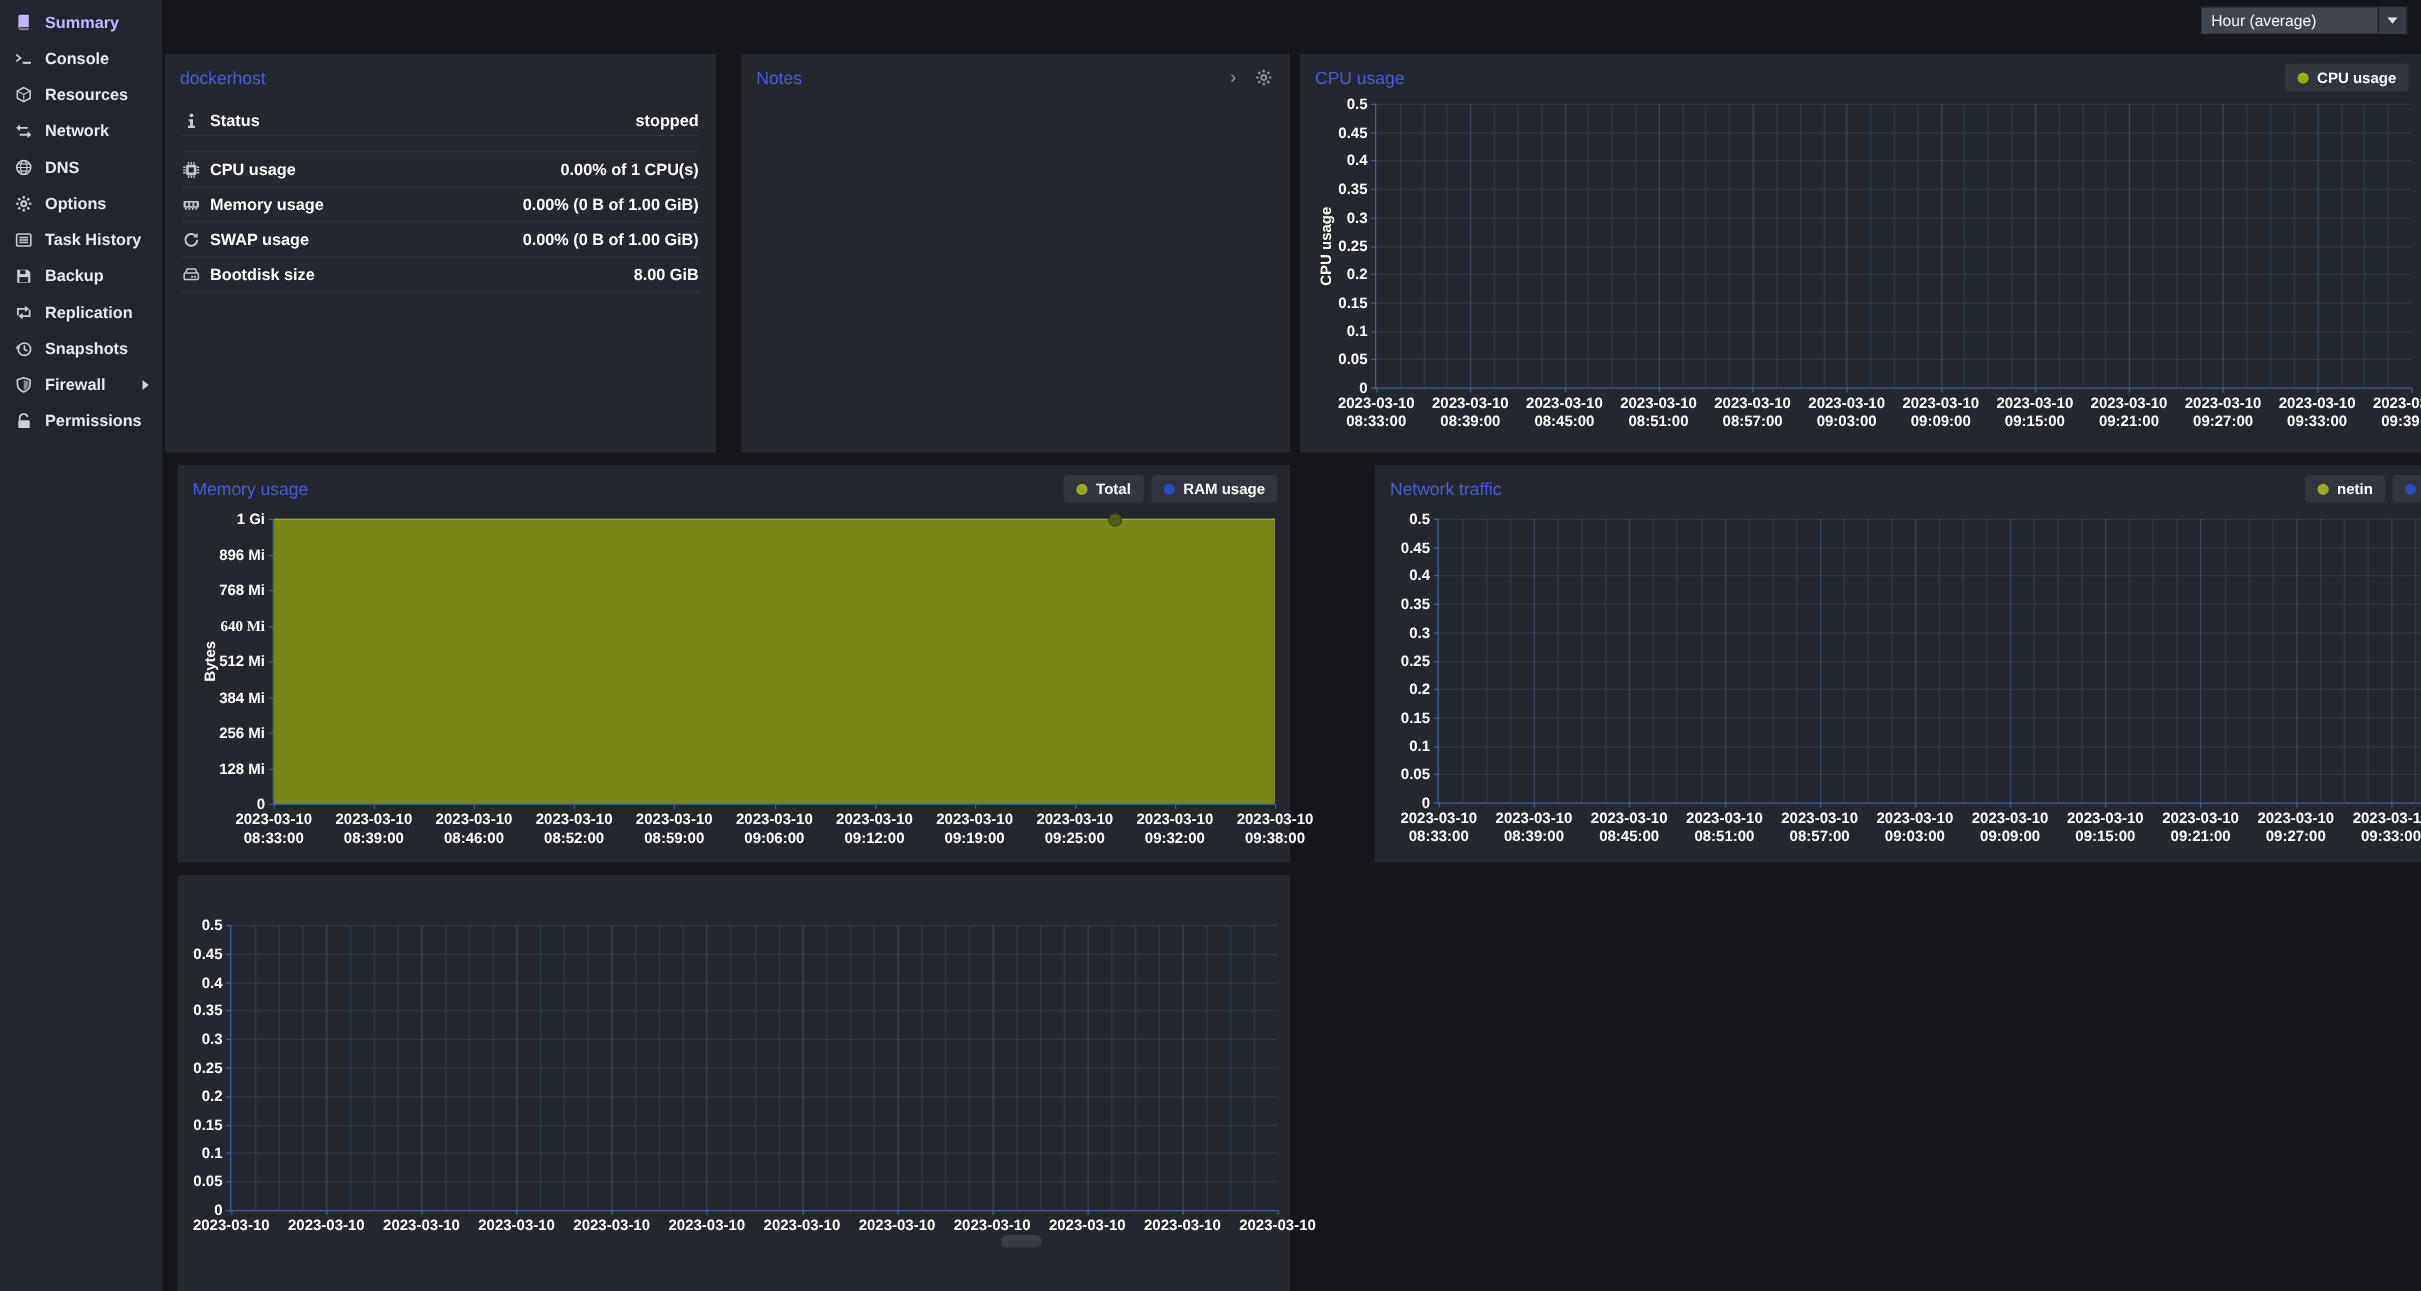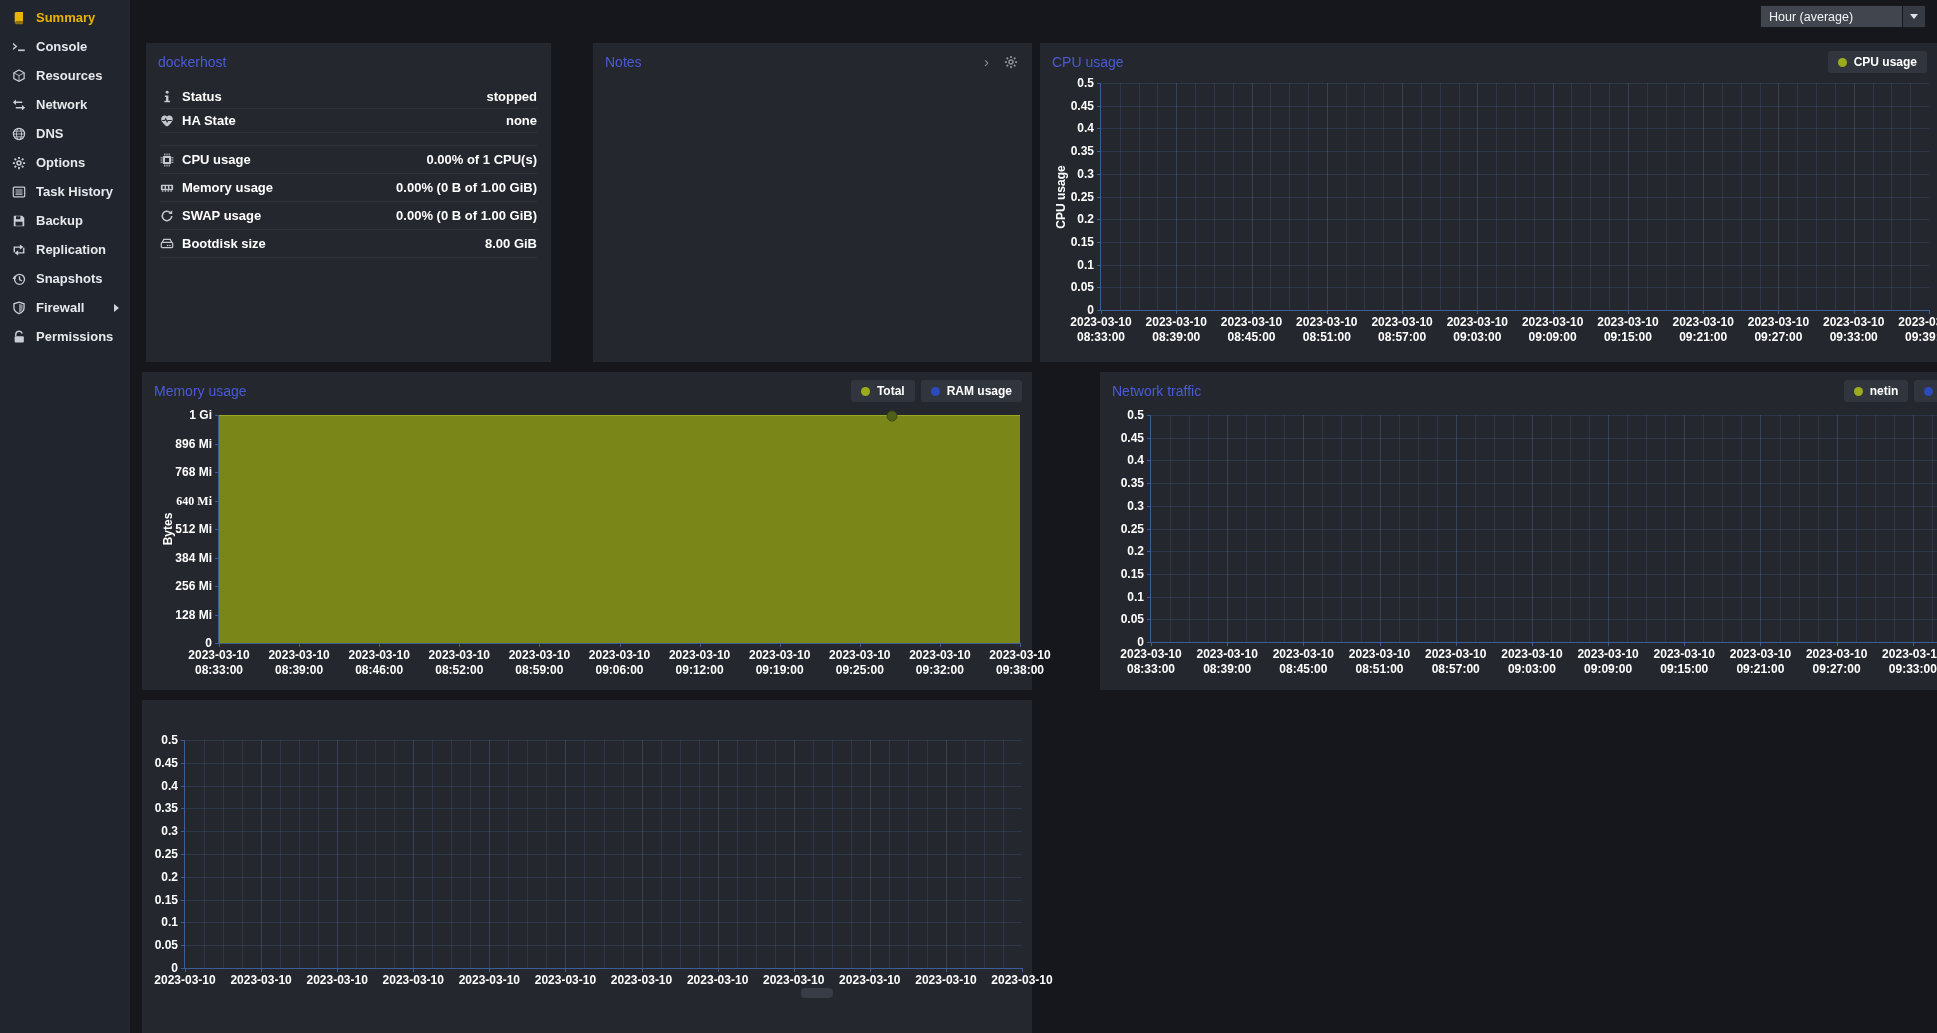--- a/index.html
+++ b/index.html
@@ -3,34 +3,34 @@
 <meta charset="utf-8">
 <style>
   html,body{margin:0;padding:0}
   body{width:1937px;height:1033px;overflow:hidden;background:#15171c;color:#fff;
        font-family:"Liberation Sans",sans-serif;position:relative}
   
   .sidebar{position:absolute;left:0;top:0;bottom:0;width:130px;background:#21252d;padding-top:3px;box-sizing:border-box}
   .sb-item{display:flex;align-items:center;gap:9px;height:29px;padding:0 6px 0 10px;
            font-size:13px;font-weight:bold;color:#e7e9ec;cursor:pointer}
   .sb-item .icon{width:17px;height:16px;display:flex;align-items:center;justify-content:center;color:#c9cdd4;flex:0 0 17px}
-  .sb-item.active,.sb-item.active .icon{color:#eab308}
+  .sb-item.active,.sb-item.active .icon{color:#c4b5fd}
   .sb-caret{width:0;height:0;border-left:5px solid #cfd3da;border-top:4px solid transparent;
             border-bottom:4px solid transparent;margin-left:auto;margin-right:5px}
   .icon svg{display:block}
   
   .topbar{position:absolute;left:130px;right:0;top:0;height:36px;background:#15171c}
   .select{position:absolute;right:11px;top:5px;width:166px;height:23px;background:#41454d;
           border:1px solid #181a1e;display:flex;align-items:stretch;box-sizing:border-box;cursor:pointer}
   .select .lbl{flex:1;display:flex;align-items:center;padding:0 8px;font-size:12.5px;color:#f2f3f5}
   .select .btn{width:22px;background:#363a42;border-left:1px solid #181a1e;display:flex;align-items:center;justify-content:center}
   .caret-down{width:0;height:0;border-top:5px solid #dfe2e6;border-left:4px solid transparent;border-right:4px solid transparent}
   
   .panel{position:absolute;background:#24272d}
-  #panel-status{left:146px;top:43px;width:405px;height:319px}
+  #panel-status{left:132px;top:43px;width:441px;height:319px}
   #panel-notes{left:593px;top:43px;width:439px;height:319px}
   #chart-cpu{left:1040px;top:43px;width:897px;height:319px}
   #chart-memory{left:142px;top:372px;width:890px;height:318px}
   #chart-network{left:1100px;top:372px;width:897px;height:318px}
   #chart-diskio{left:142px;top:700px;width:890px;height:345px}
   .panel-title{color:#4a5bd8;font-size:14px;padding:11px 12px 0 12px}
   .panel-head{display:flex;justify-content:space-between;align-items:flex-start}
   
   .srows{margin:15px 14px 0 14px}
   .srow{display:flex;align-items:center;border-bottom:1px solid #2f333b;font-size:13px;font-weight:bold;color:#fff}
@@ -199,30 +199,20 @@
   <div class="srows" id="status-rows">
       <div class="srow g1">
         <span class="icon">
           <svg width="14" height="14" viewBox="0 0 16 16" xmlns="http://www.w3.org/2000/svg" fill="currentColor">
             <circle cx="8.2" cy="2.6" r="1.7"></circle>
             <path d="M5.6 6.2h4v6h1.9v1.9H5V12.2h1.9V8.1H5.6z"></path>
           </svg>
         </span>
         <span>Status</span>
         <span class="val">stopped</span>
-      </div>
-      <div class="srow g1">
-        <span class="icon">
-          <svg width="14" height="14" viewBox="0 0 16 16" xmlns="http://www.w3.org/2000/svg" fill="currentColor">
-            <path d="M8 14.2S1.4 9.9 1.4 5.6c0-2.5 1.9-4 3.9-4 1.2 0 2.3.6 2.7 1.5.4-.9 1.5-1.5 2.7-1.5 2 0 3.9 1.5 3.9 4C14.6 9.9 8 14.2 8 14.2z"></path>
-            <path fill="none" stroke="#24272d" stroke-width="1.2" d="M2.5 7.4h3l1-1.9 1.6 3.5 1-1.6h4.4"></path>
-          </svg>
-        </span>
-        <span>HA State</span>
-        <span class="val">none</span>
       </div>
       <div class="srow g2 gap">
         <span class="icon">
           <svg width="14" height="14" viewBox="0 0 16 16" xmlns="http://www.w3.org/2000/svg" fill="currentColor">
             <rect x="3.3" y="3.3" width="9.4" height="9.4" rx="1"></rect>
             <path stroke="currentColor" stroke-width="1.2" d="M5.5.7v2.2M8 .7v2.2M10.5.7v2.2M5.5 13.1v2.2M8 13.1v2.2M10.5 13.1v2.2M.7 5.5h2.2M.7 8h2.2M.7 10.5h2.2M13.1 5.5h2.2M13.1 8h2.2M13.1 10.5h2.2"></path>
             <rect x="5.7" y="5.7" width="4.6" height="4.6" fill="#24272d"></rect>
           </svg>
         </span>
         <span>CPU usage</span>

